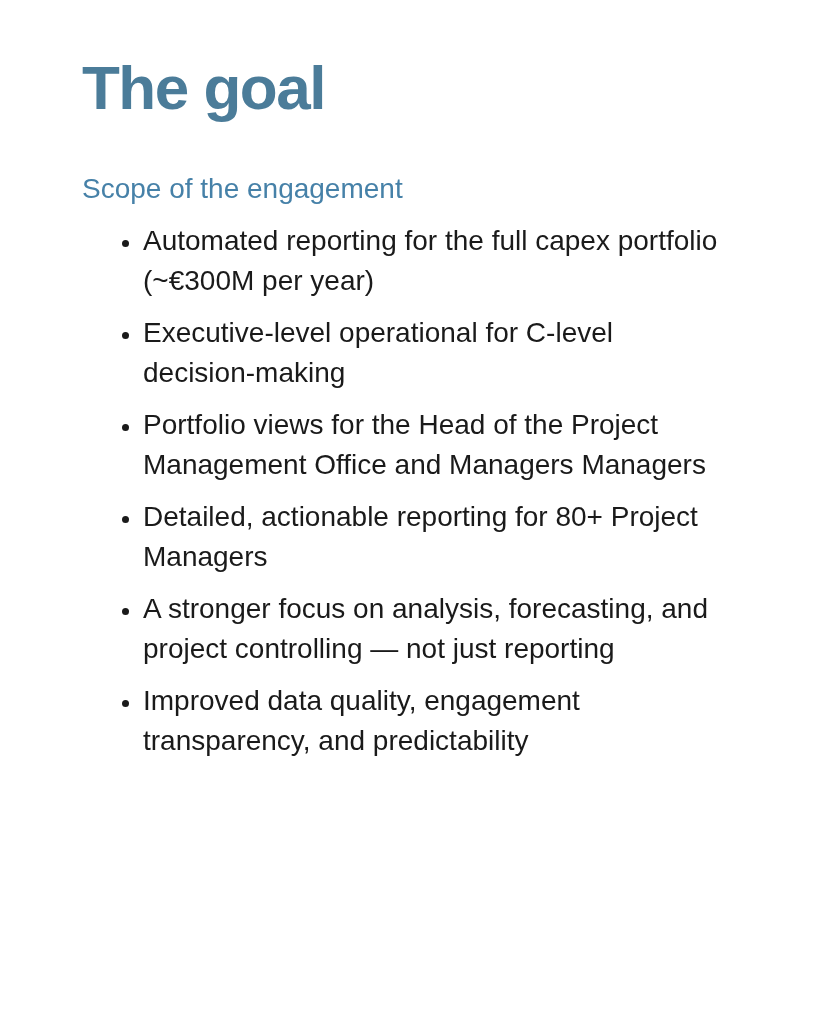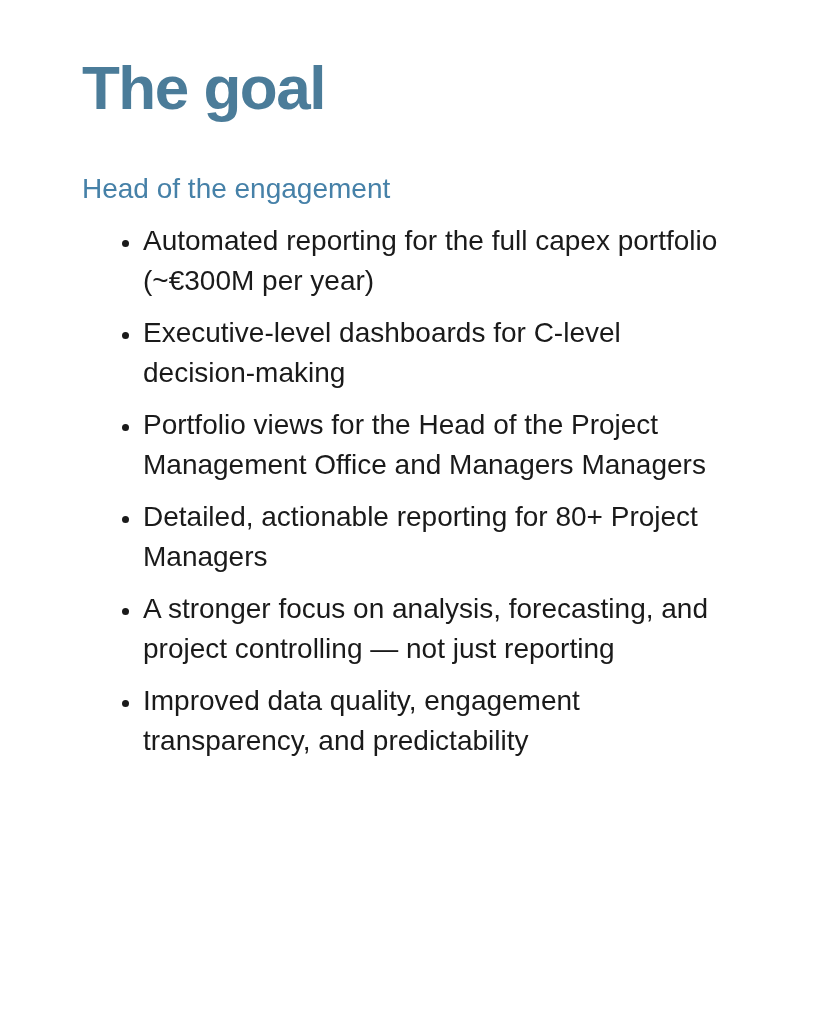--- a/index.html
+++ b/index.html
@@ -74,25 +74,25 @@
 </head>
 <body>
 
 <main class="page">
   <article class="content">
     <div class="content-inner">
 
       <h1 class="page-title">The goal</h1>
 
 
-      <h2 class="section-heading">Head of the engagement</h2>
+      <h2 class="section-heading">Scope of the engagement</h2>
 
       <ul class="scope-list">
         <li>Automated reporting for the full capex portfolio (~€300M per year)</li>
-        <li>Executive-level dashboards for C-level decision-making</li>
+        <li>Executive-level operational for C-level decision-making</li>
         <li>Portfolio views for the Head of the Project Management Office and Managers Managers</li>
         <li>Detailed, actionable reporting for 80+ Project Managers</li>
         <li>A stronger focus on analysis, forecasting, and project controlling — not just reporting</li>
         <li>Improved data quality, engagement transparency, and predictability</li>
       </ul>
 
     </div>
   </article>
 </main>
 

